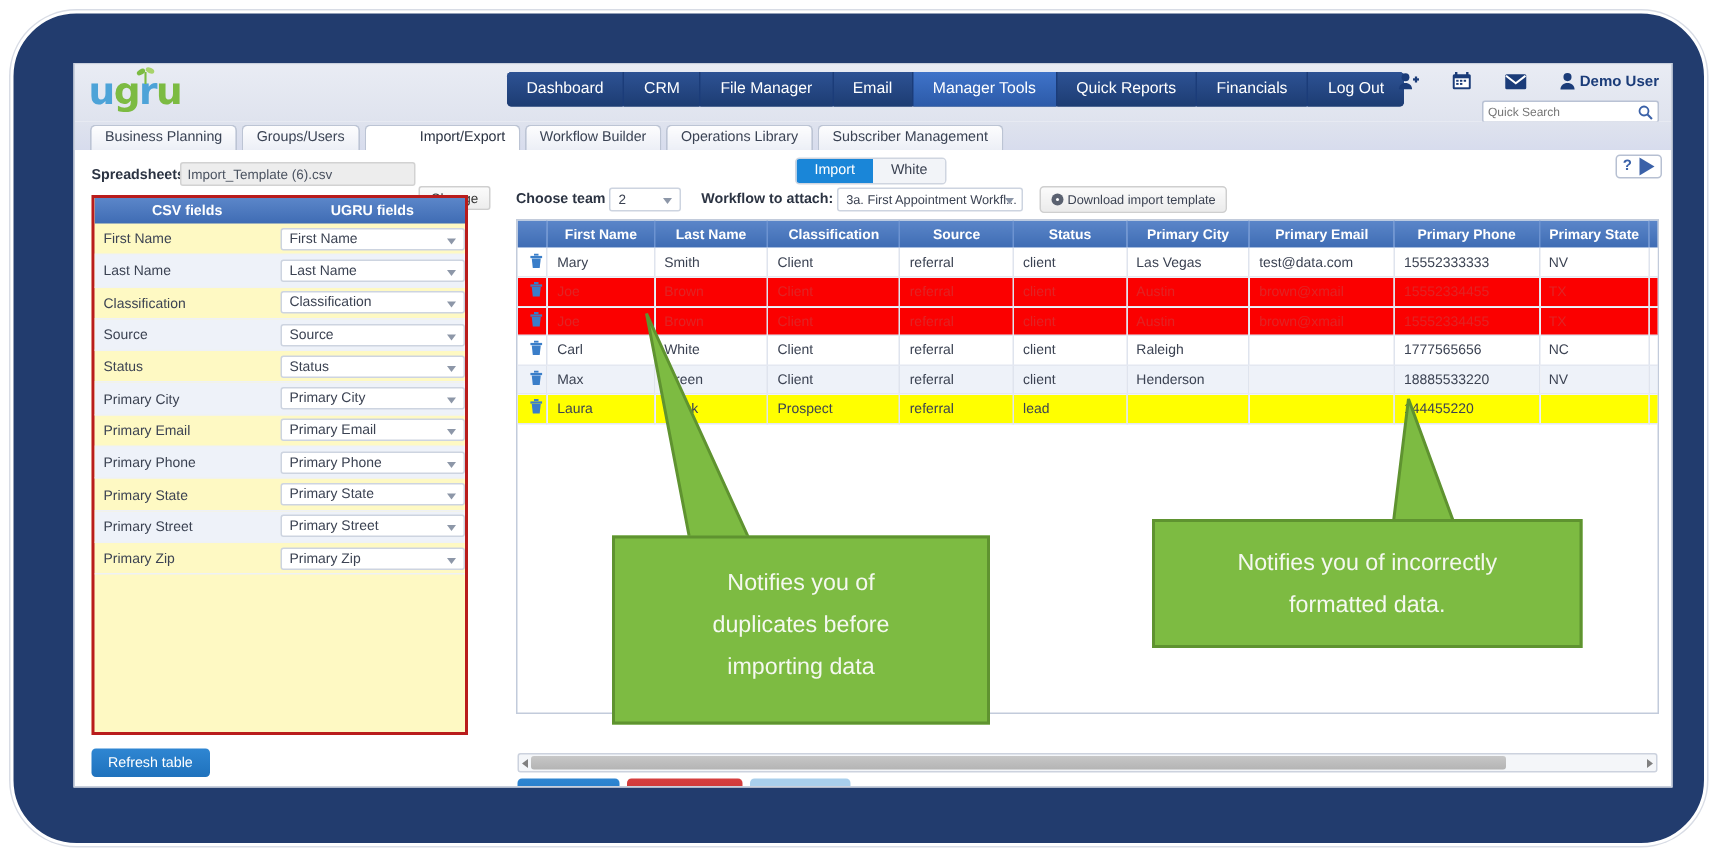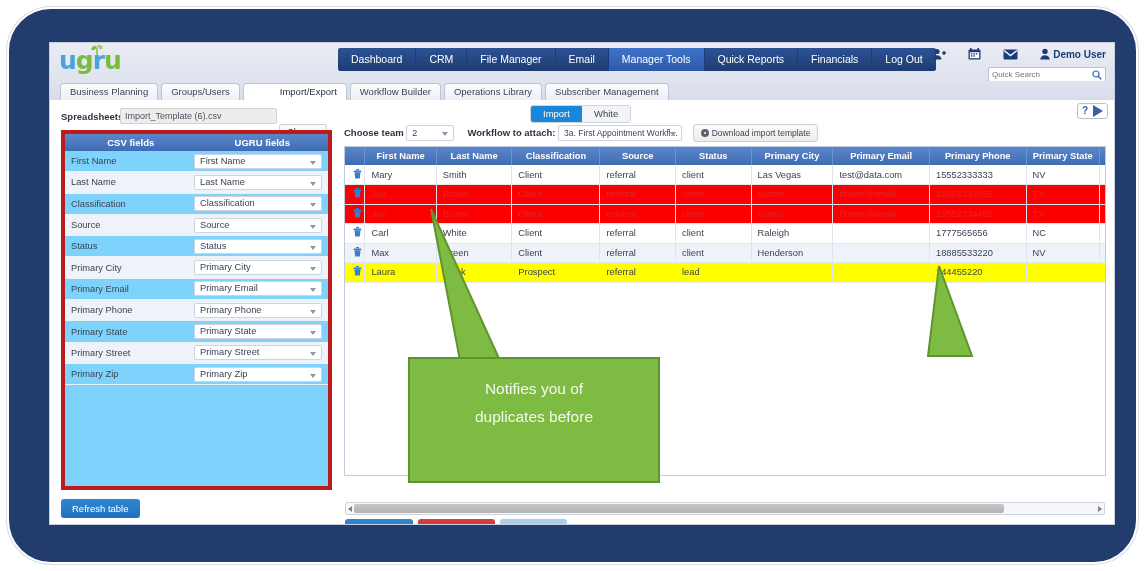--- a/index.html
+++ b/index.html
@@ -141,23 +141,23 @@
     position: absolute; left: 218px; top: 16px;
     width: 48px; height: 16px;
     background: linear-gradient(180deg,#fbfbfb,#ededed);
     border: 1px solid #cfcfcf; border-radius: 2px;
     font-size: 9px; color: #333; text-align: center; padding-top: 2px;
     cursor: pointer;
   }
 
   #mapbox {
     position: absolute; left: 0; top: 22px;
-    width: 271px; height: 360px;
-    background: #7dd3fc;
-    border: 4px solid #b91c1c;
+    width: 251px; height: 360px;
+    background: #fef9c3;
+    border: 2px solid #b91c1c;
     overflow: hidden;
   }
   #maphead {
     display: flex; height: 17px;
     background: linear-gradient(180deg,#5b86c9 0%,#3f6cb4 100%);
     color: #ffffff; font-size: 9.5px; font-weight: bold;
   }
   #maphead div { flex: 1; text-align: center; padding-top: 3px; }
   .maprow {
     display: flex; height: 21.3px;
@@ -643,18 +643,23 @@
       </div>
     </div>
   </div>
 
   <svg class="tail" style="left:420px; top:195px; width:80px; height:175px;">
     <polygon points="2,5 78,172 34,172" fill="#7dbb42" stroke="#5f9330" stroke-width="2"></polygon>
   </svg>
   <div class="callout" id="callout1">
     <div>Notifies you of</div>
     <div>duplicates before</div>
+    <div>importing data</div>
   </div>
 
   <svg class="tail" style="left:885px; top:255px; width:80px; height:95px;">
     <polygon points="45,2 78,92 34,92" fill="#7dbb42" stroke="#5f9330" stroke-width="2"></polygon>
   </svg>
+  <div class="callout" id="callout2">
+    <div>Notifies you of incorrectly</div>
+    <div>formatted data.</div>
+  </div>
 </div>
 
 </body></html>

